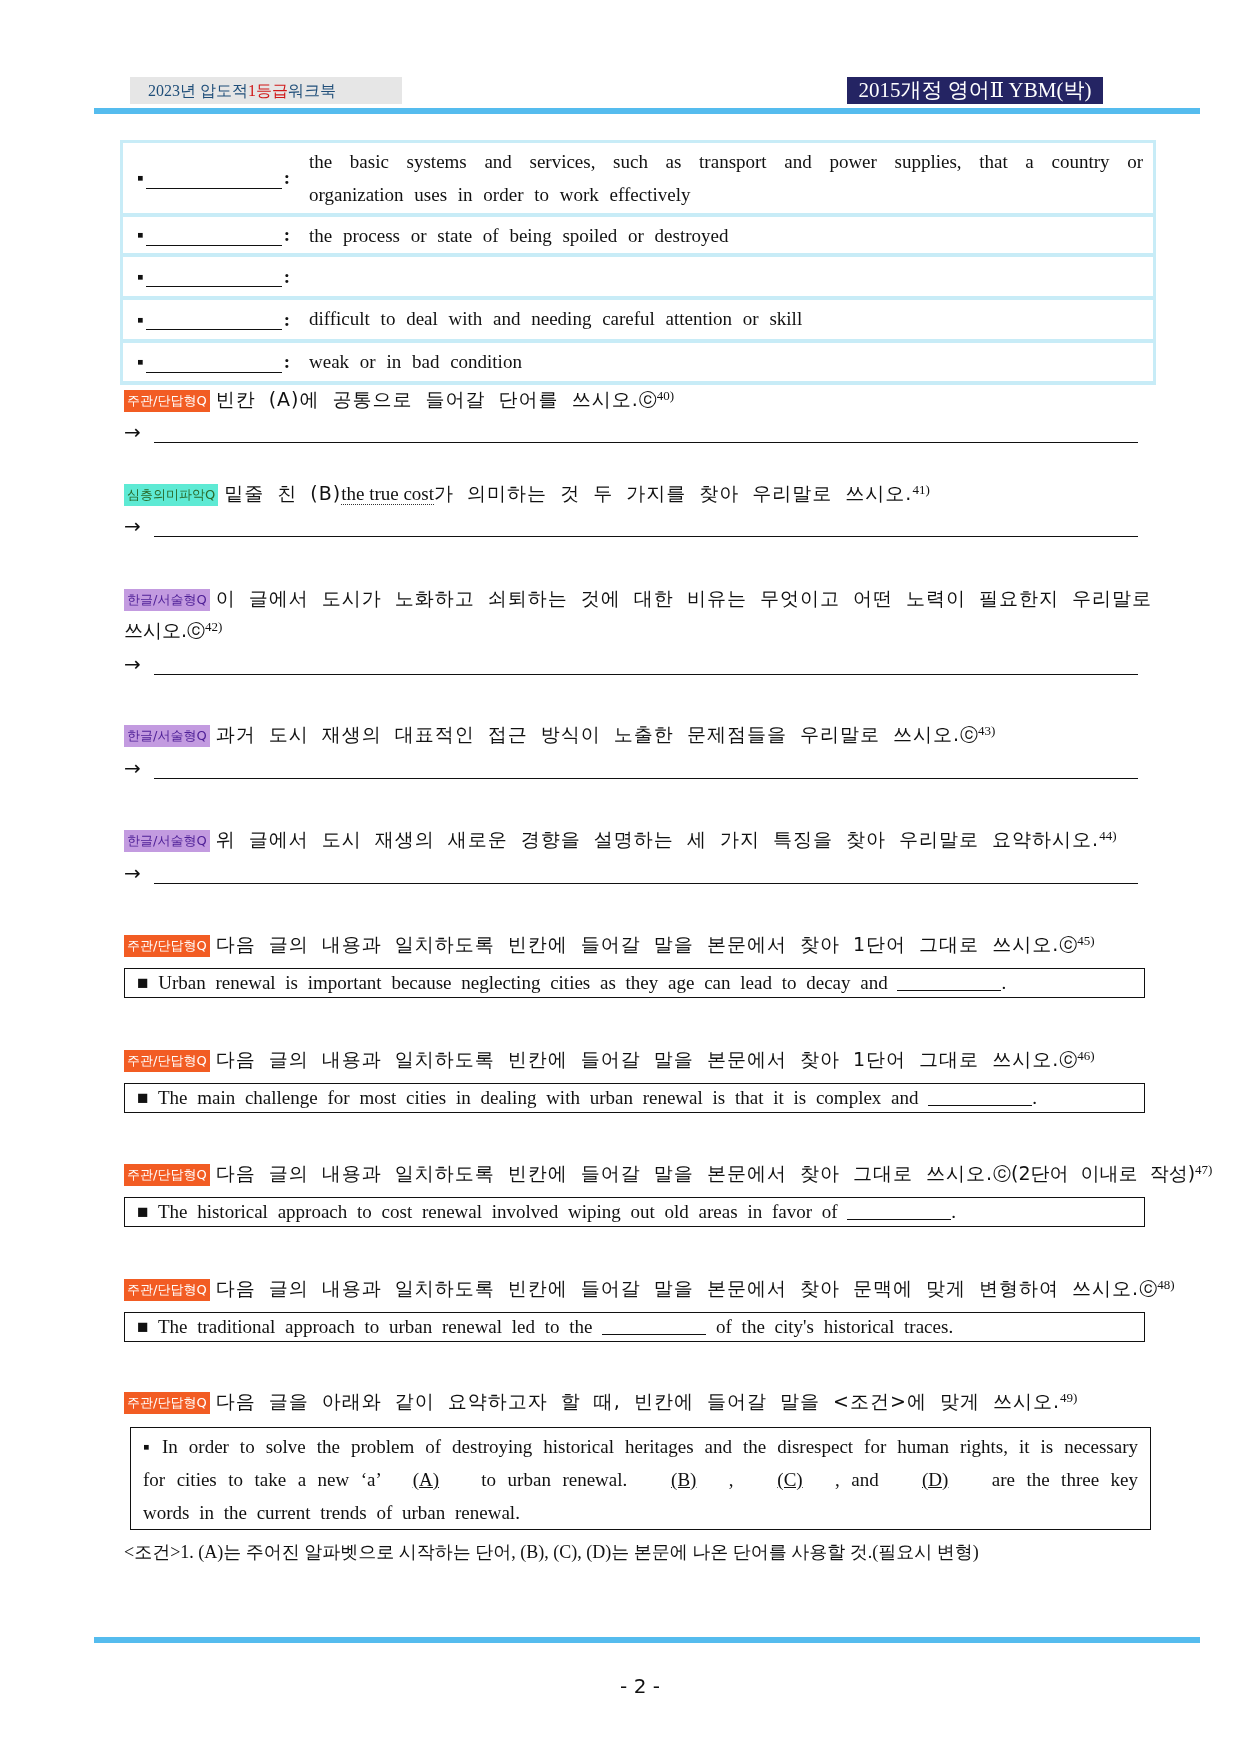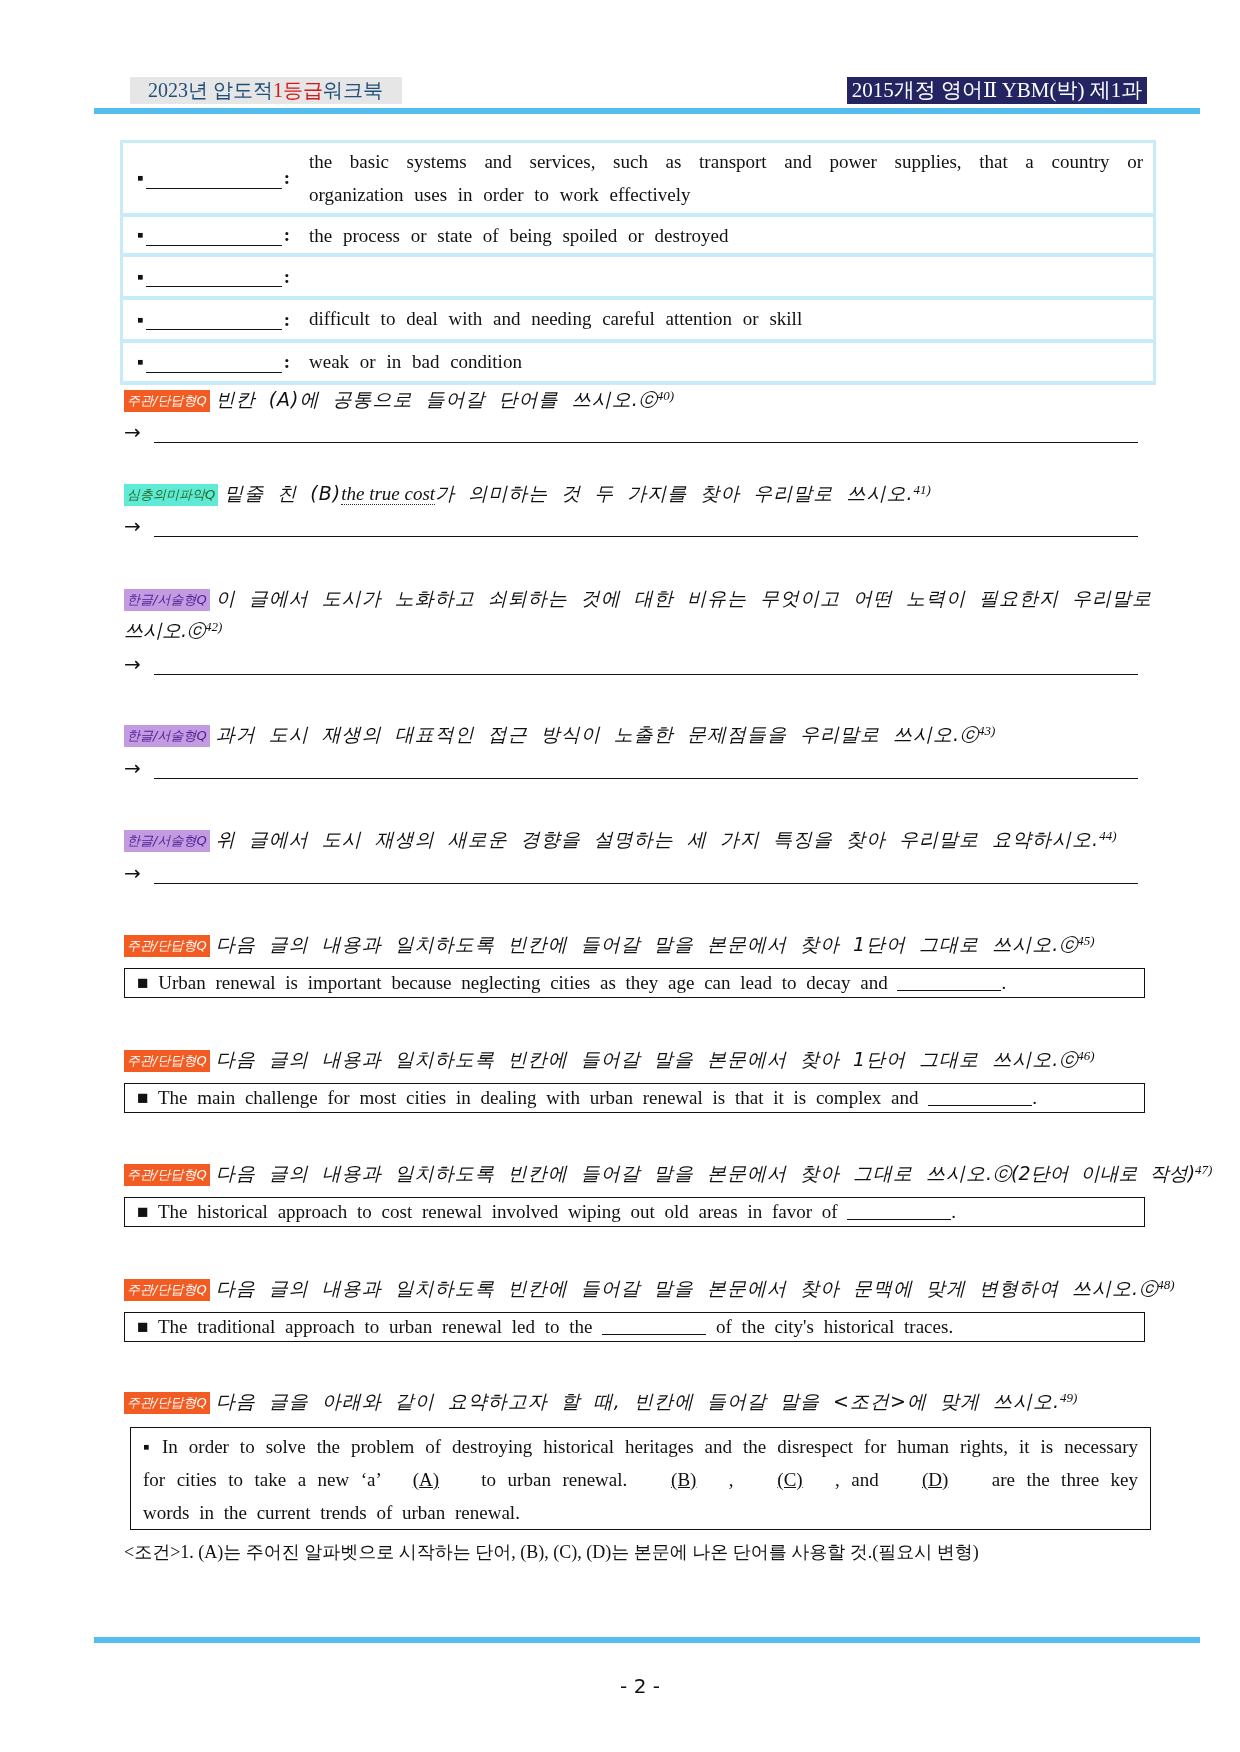--- a/index.html
+++ b/index.html
@@ -1,40 +1,40 @@
 <!DOCTYPE html>
 <html><head>
 <meta charset="utf-8">
 <style>
   html, body { margin:0; padding:0; background:#ffffff; }
   body { width:1240px; height:1752px; position:relative; overflow:hidden;
          font-family:"Liberation Serif", "DejaVu Serif", serif; color:#111; }
   .abs { position:absolute; }
   
   .hdr-left { left:130px; top:77px; width:272px; height:27px; background:#e6e6e6;
-              font-size:20px; color:#1f4e79; line-height:27px; padding-left:18px; box-sizing:border-box; }
+              font-size:16px; color:#1f4e79; line-height:27px; padding-left:18px; box-sizing:border-box; }
   .hdr-left .red { color:#d01818; }
-  .hdr-right { left:847px; top:77px; width:300px; height:27px; background:#242463;
+  .hdr-right { left:847px; top:77px; width:256px; height:27px; background:#242463;
                color:#ffffff; font-size:21px; line-height:27px; text-align:center; }
   .rule { left:94px; width:1106px; height:6px; background:#55bcee; }
   
   .vocab { left:120px; top:140px; width:1030px; border:3px solid #c8ecf7; border-bottom-width:4px; }
   .vrow { display:flex; border-bottom:4px solid #c8ecf7; background:#fff; }
   .vrow:last-child { border-bottom:none; }
   .vleft { width:172px; flex:none; display:flex; align-items:center; padding-left:14px; font-size:19px; }
   .vblank { display:inline-block; width:136px; border-bottom:1.5px solid #111; height:20px; margin-left:2px; }
   .vcolon { margin-left:2px; font-weight:bold; }
   .vdef { flex:1; font-size:19px; line-height:33px; padding:2px 10px 2px 0; text-align:justify; word-spacing:6px; }
   
   .tag { display:inline-block; font-family:"DejaVu Sans", sans-serif; font-size:13px; line-height:22px;
          height:22px; padding:0 3px; vertical-align:middle; }
   .tag.orange { background:#f25c23; color:#fff; }
   .tag.yellow { background:#5eead4; color:#2a6a2a; }
   .tag.purple { background:#c39be0; color:#4c1d95; }
-  .qline { font-family:"DejaVu Sans", sans-serif; font-size:19px; left:124px;font-style:italic; }
+  .qline { font-family:"DejaVu Sans", sans-serif; font-size:19px; left:124px; }
   .qline .q { margin-left:6px; letter-spacing:1px; word-spacing:6px; }
   .sup { font-family:"Liberation Serif", serif; font-size:13px; vertical-align:6px; }
   .circ { font-family:"DejaVu Sans", sans-serif; font-size:18px; }
   .arrow { left:124px; font-size:20px; font-family:"DejaVu Sans", sans-serif; }
   .ansline { left:154px; width:984px; height:1px; background:#111; }
   .uline-dot { border-bottom:1.5px dotted #333; }
   .box { left:124px; width:1021px; border:1.5px solid #111; font-size:19px; padding:0 12px; box-sizing:border-box;
          height:30px; line-height:28px; word-spacing:5px; }
   .blank { display:inline-block; border-bottom:1.2px solid #111; height:18px; vertical-align:-2px; }
   .sumbox { left:130px; width:1021px; border:1.5px solid #111; font-size:19px; padding:2px 12px; box-sizing:border-box;

